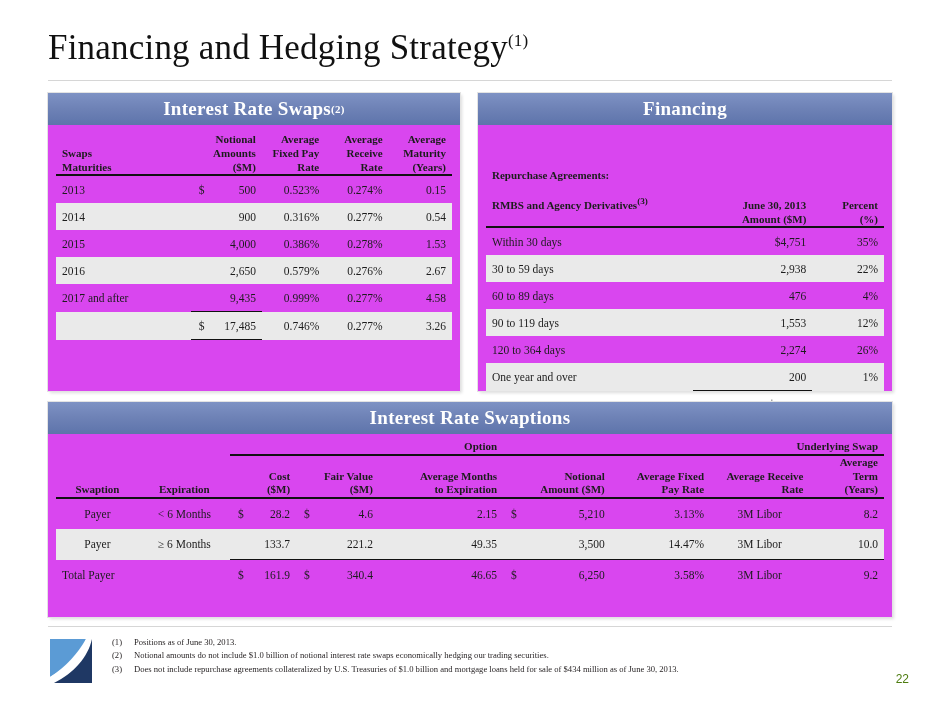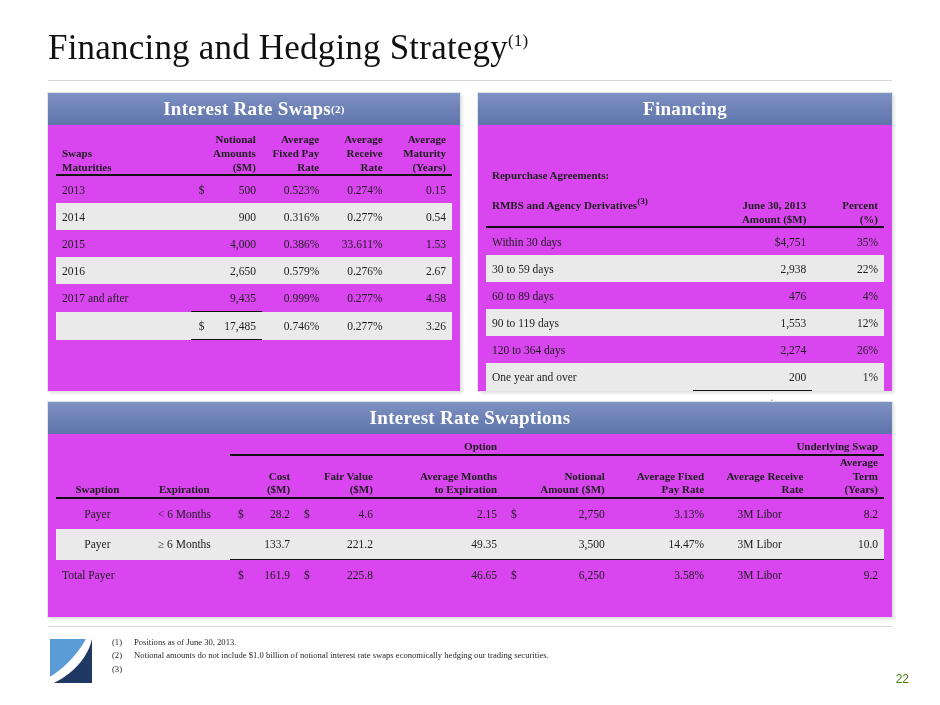--- a/index.html
+++ b/index.html
@@ -219,21 +219,21 @@
           <td>0.277%</td>
           <td>0.54</td>
         </tr>
         <tr>
           <td class="lft">2015</td>
           <td>
               <span class="cur"></span>
               <span class="cellwrap">4,000</span>
             </td>
           <td>0.386%</td>
-          <td>33.611%</td>
+          <td>0.278%</td>
           <td>1.53</td>
         </tr>
         <tr class="alt">
           <td class="lft">2016</td>
           <td>
               <span class="cur"></span>
               <span class="cellwrap">2,650</span>
             </td>
           <td>0.579%</td>
           <td>0.276%</td>
@@ -363,21 +363,21 @@
               <span class="cur">$</span>
               <span class="cellwrap">28.2</span>
             </td>
           <td>
               <span class="cur">$</span>
               <span class="cellwrap">4.6</span>
             </td>
           <td>2.15</td>
           <td>
               <span class="cur">$</span>
-              <span class="cellwrap">2,750</span>
+              <span class="cellwrap">5,210</span>
             </td>
           <td>3.13%</td>
           <td style="text-align:center">3M Libor</td>
           <td>8.2</td>
         </tr>
         <tr class="alt">
           <td style="text-align:center">Payer</td>
           <td style="text-align:center">≥ 6 Months</td>
           <td class="rule-bot">
               <span class="cur"></span>
@@ -398,21 +398,21 @@
         </tr>
         <tr>
           <td class="lft">Total Payer</td>
           <td></td>
           <td>
               <span class="cur">$</span>
               <span class="cellwrap">161.9</span>
             </td>
           <td>
               <span class="cur">$</span>
-              <span class="cellwrap">225.8</span>
+              <span class="cellwrap">340.4</span>
             </td>
           <td>46.65</td>
           <td>
               <span class="cur">$</span>
               <span class="cellwrap">6,250</span>
             </td>
           <td>3.58%</td>
           <td style="text-align:center">3M Libor</td>
           <td>9.2</td>
         </tr>
@@ -436,16 +436,17 @@
   <div class="fn-row">
     <span class="fn-num">(1)</span>
     <span>Positions as of June 30, 2013.</span>
   </div>
   <div class="fn-row">
     <span class="fn-num">(2)</span>
     <span>Notional amounts do not include $1.0 billion of notional interest rate swaps economically hedging our trading securities.</span>
   </div>
   <div class="fn-row">
     <span class="fn-num">(3)</span>
+    <span>Does not include repurchase agreements collateralized by U.S. Treasuries of $1.0 billion and mortgage loans held for sale of $434 million as of June 30, 2013.</span>
   </div>
 </div>
 
 <div class="page-num">22</div>
 
 </body></html>

